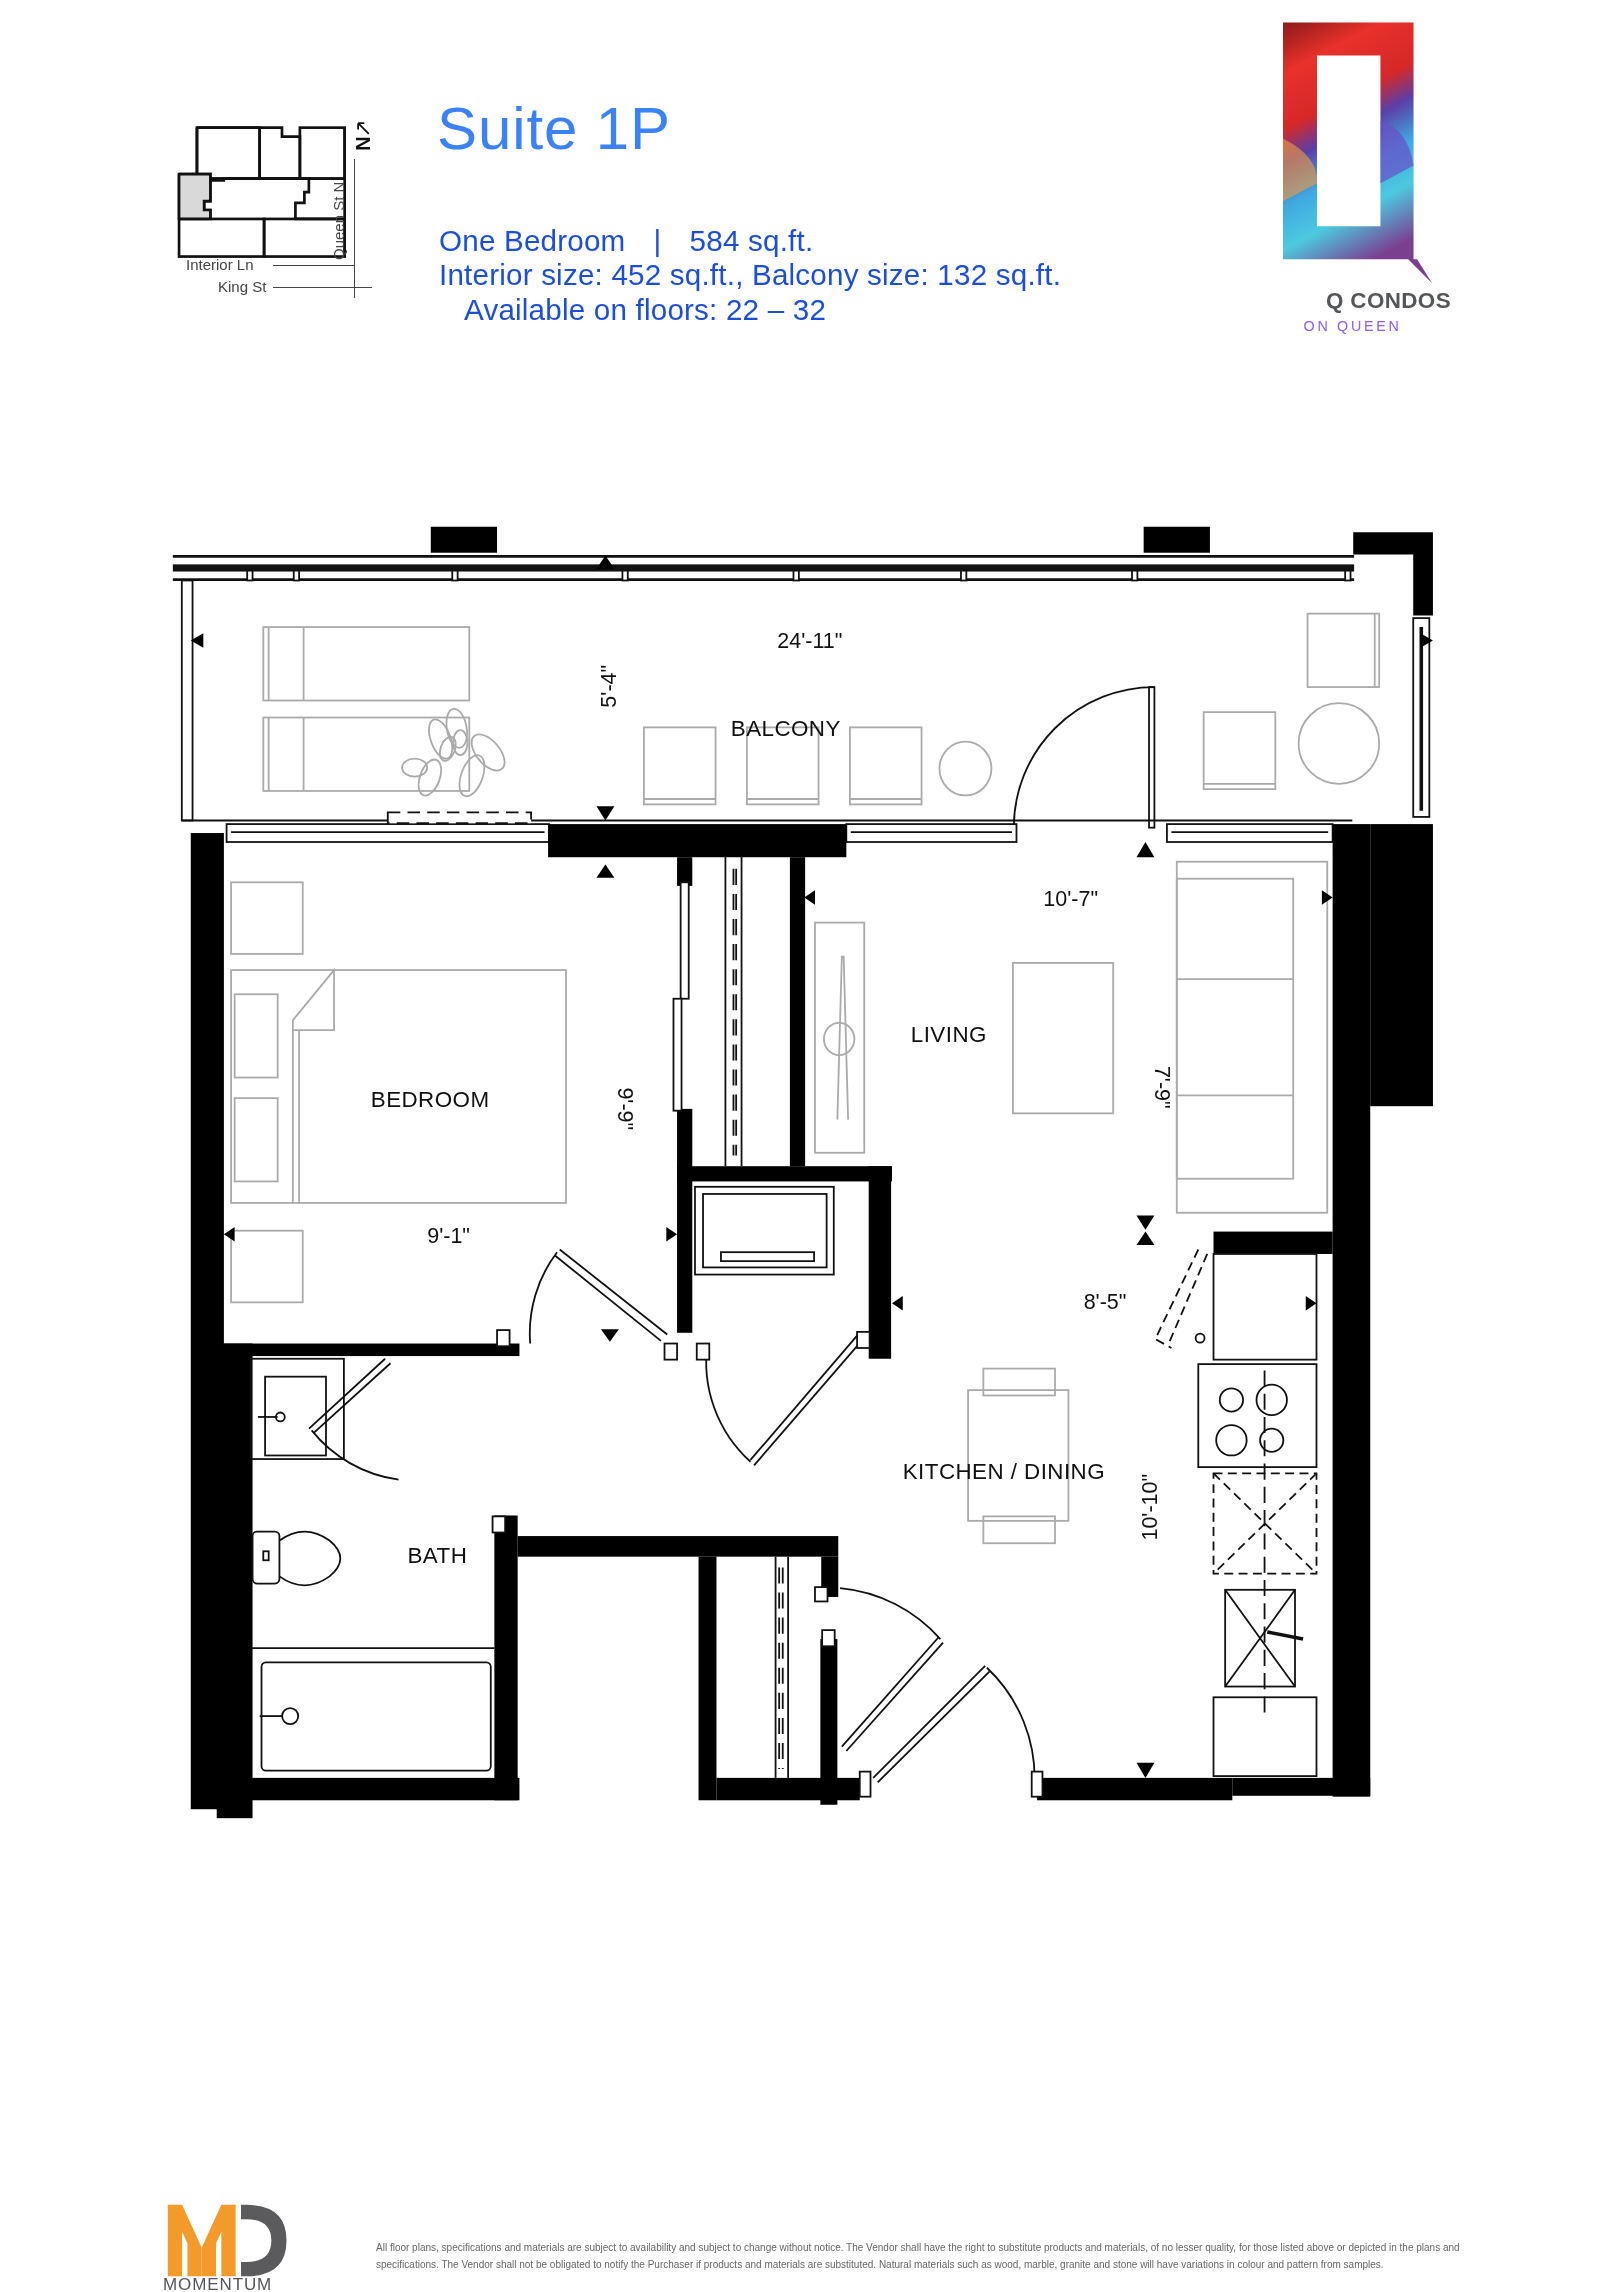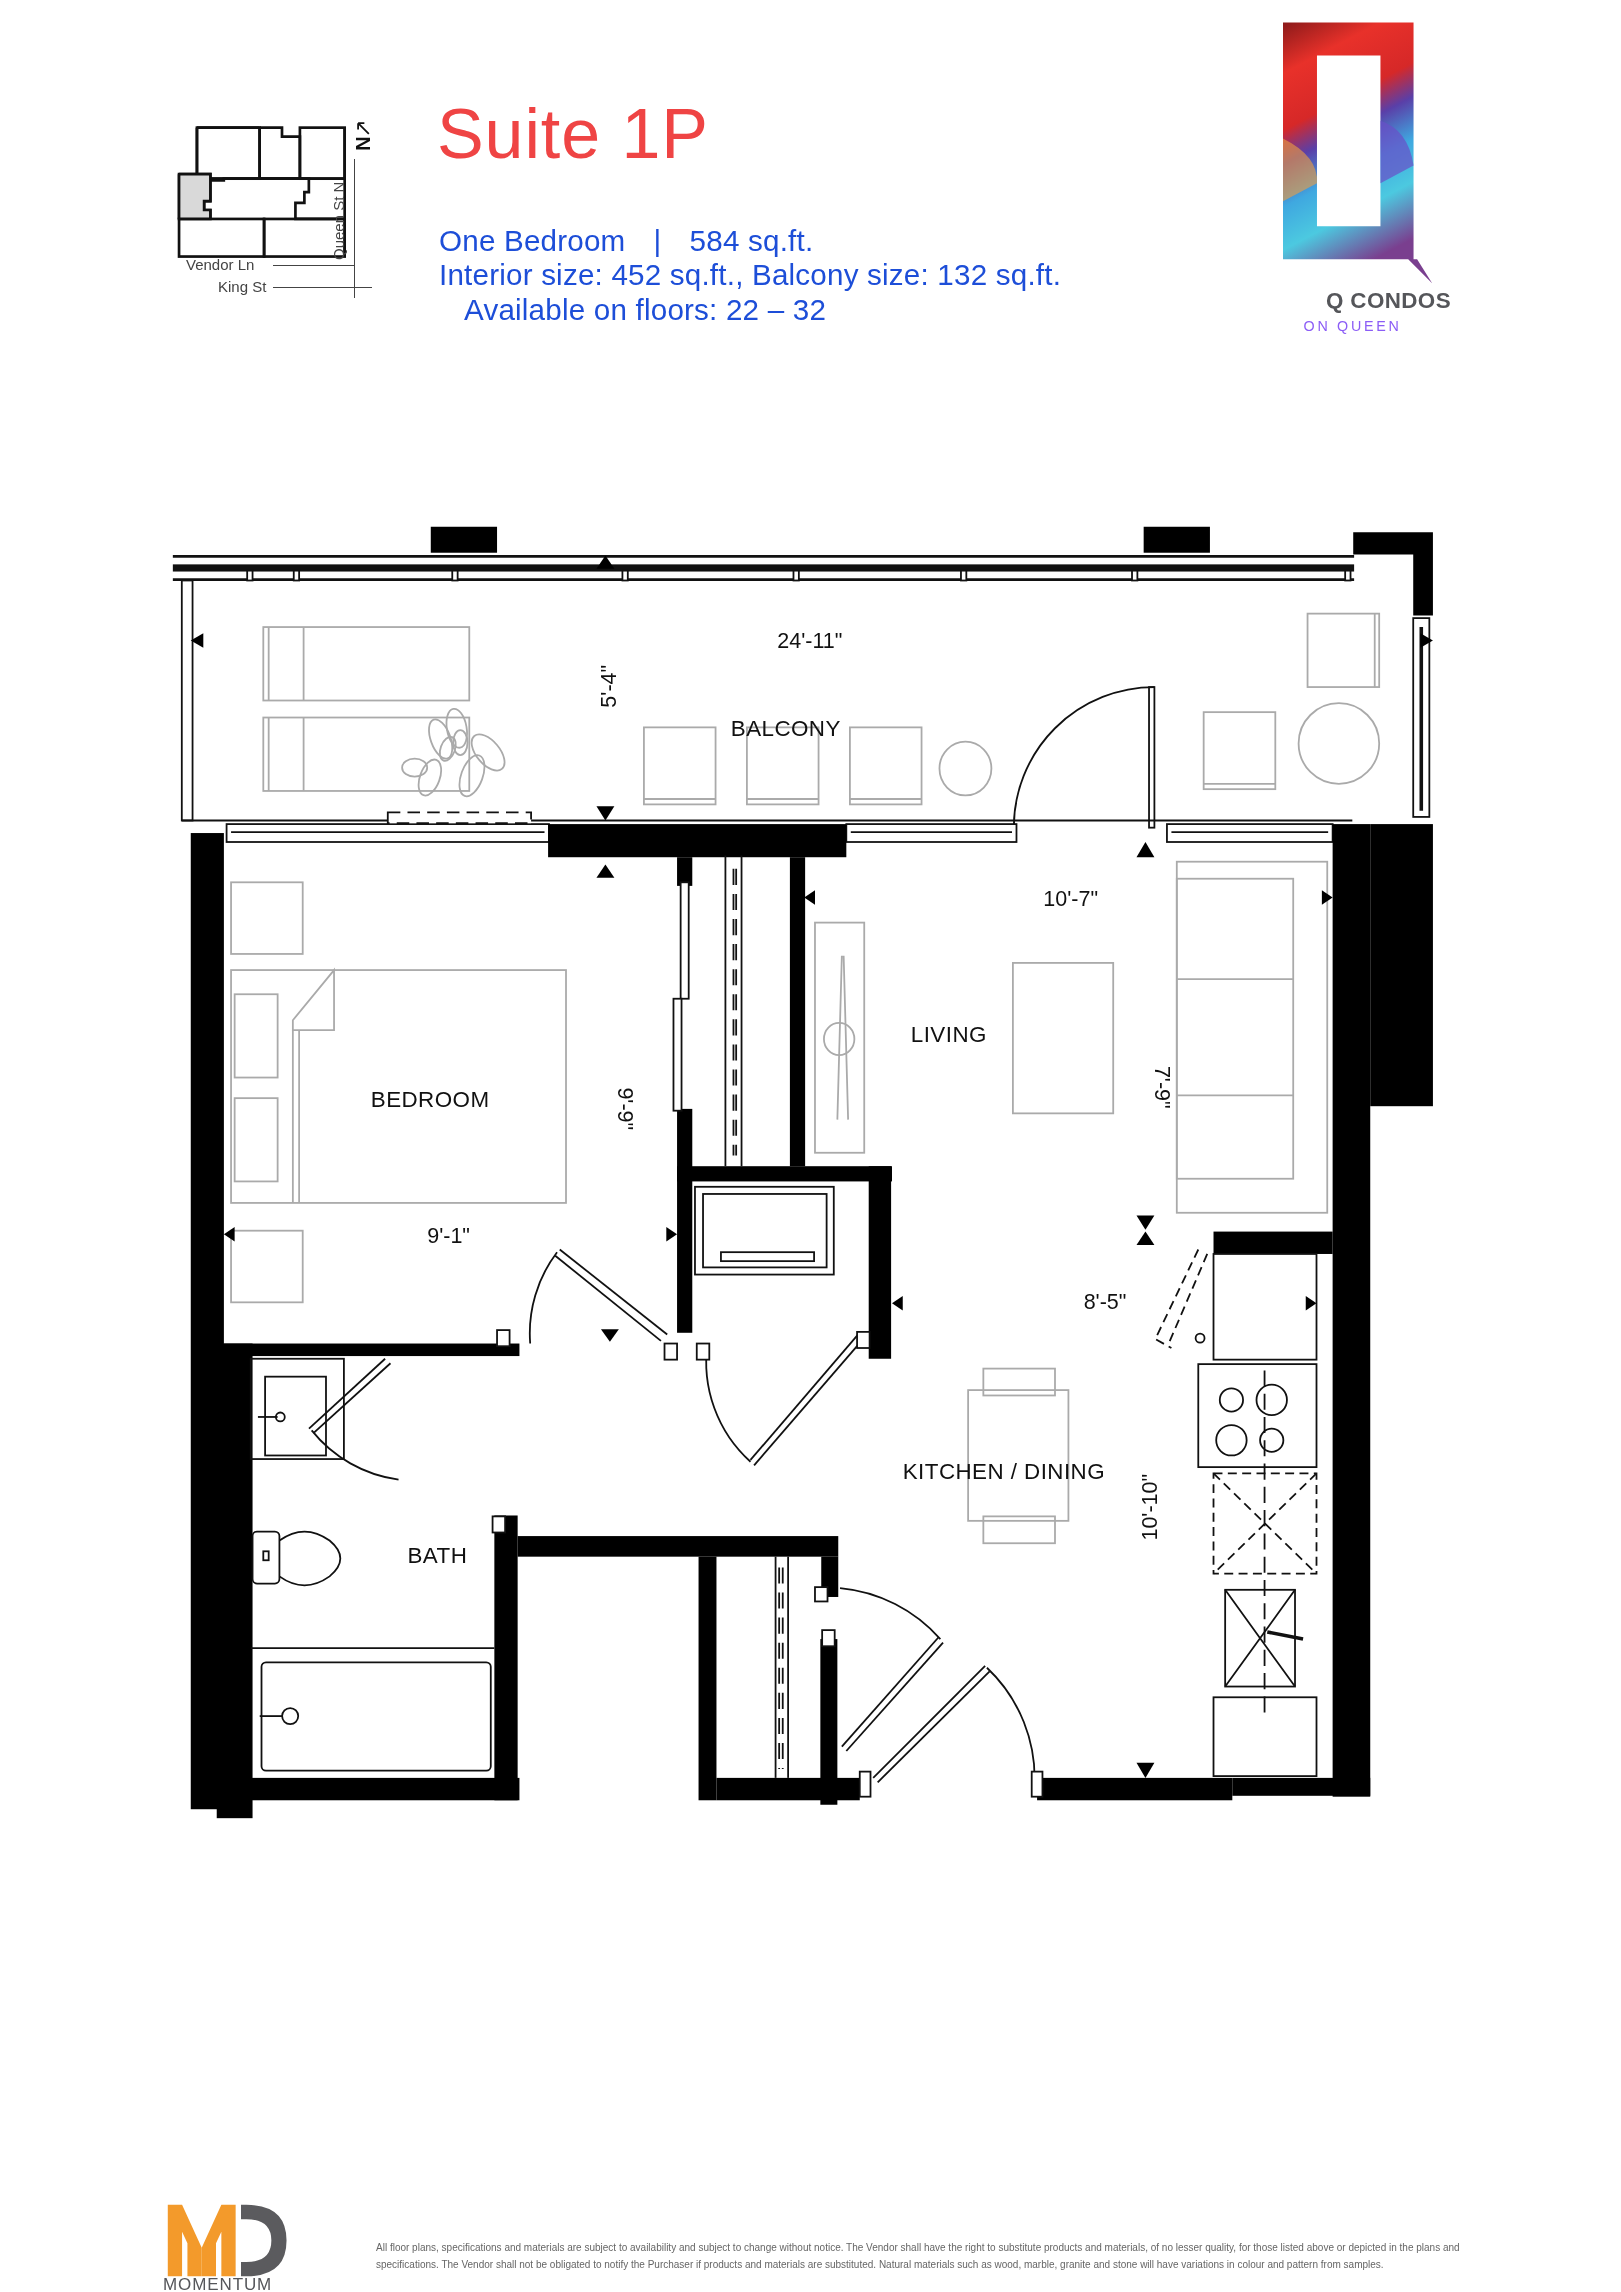--- a/index.html
+++ b/index.html
@@ -1,18 +1,18 @@
 <!DOCTYPE html>
 <html style="font-size:14.3px"><head>
 <meta charset="utf-8">
 <style>
   html, body { margin:0; padding:0; background:#ffffff; }
   body { width:1621px; height:2293px; position:relative; overflow:hidden; font-family:"Liberation Sans", sans-serif; color:#4a4a4a; }
   .abs { position:absolute; }
-  .title { left:437px; top:99px; font-size:70px; font-weight:400; color:#ef4444; letter-spacing:0.9px; line-height:1; }
+  .title { left:437px; top:99px; font-size:60px; font-weight:400; color:#3b82f6; letter-spacing:0.9px; line-height:1; }
   .sub { left:439px; font-size:29.6px; color:#1d4ed8; line-height:1; white-space:nowrap; letter-spacing:0.2px; }
   .keyplate { left:170px; top:116px; width:224px; height:188px; }
   .street { font-size:15px; color:#444; }
   .logo { left:1283px; top:22.4px; width:152px; height:269px; }
   .brand { left:1254px; top:288px; width:197px; text-align:right; font-size:22.4px; font-weight:700; color:#55565a; letter-spacing:0.4px; }
   .brand-sub { left:1254px; top:318px; width:197px; text-align:center; font-size:14.3px; color:#8b5cf6; letter-spacing:2.7px; }
   .plan { left:0; top:0; width:1621px; height:2293px; }
   .room-label { font-family:"Liberation Sans", sans-serif; font-size:25px; fill:#111; letter-spacing:0.5px; }
   .dim { font-family:"Liberation Sans", sans-serif; font-size:24px; fill:#111; }
   .footer-logo { left:166px; top:2203px; width:125px; height:76px; }
@@ -36,21 +36,21 @@
     <path d="M10 65 V115"></path>
     <path d="M195 13 V157"></path>
   </g>
   <path d="M10 65 H45 V95 H38 V105 H45 V115 H10 Z" fill="#d9d9d9"></path>
   <path d="M10 65 H45 V95 H38 V105 H45 V115 H10 Z" fill="none" stroke="#111" stroke-width="3"></path>
   <path d="M210 8 L222 20 M210 8 V15 M210 8 H217" stroke="#111" stroke-width="2" fill="none"></path>
 </svg>
 <div class="abs" style="left:355px;top:132px;font-size:19.7px;font-weight:700;color:#111;transform:rotate(90deg);">N</div>
 <div class="abs street" style="left:330px;top:208px;transform:rotate(-90deg);transform-origin:left top;top:260px;">Queen St N</div>
 <div class="abs" style="left:354px;top:159px;width:0.9px;height:139px;background:#444;"></div>
-<div class="abs street" style="left:186px;top:256px;">Vendor Ln</div>
+<div class="abs street" style="left:186px;top:256px;">Interior Ln</div>
 <div class="abs" style="left:273px;top:265px;width:81px;height:0.9px;background:#444;"></div>
 <div class="abs street" style="left:218px;top:278px;">King St</div>
 <div class="abs" style="left:273px;top:287px;width:99px;height:0.9px;background:#444;"></div>
 
 <div class="abs title">Suite 1P</div>
 <div class="abs sub" style="top:226px;">
   <span>One Bedroom</span>
   <span style="margin:0 19.7px;">|</span>
   <span>584 sq.ft.</span>
 </div>

